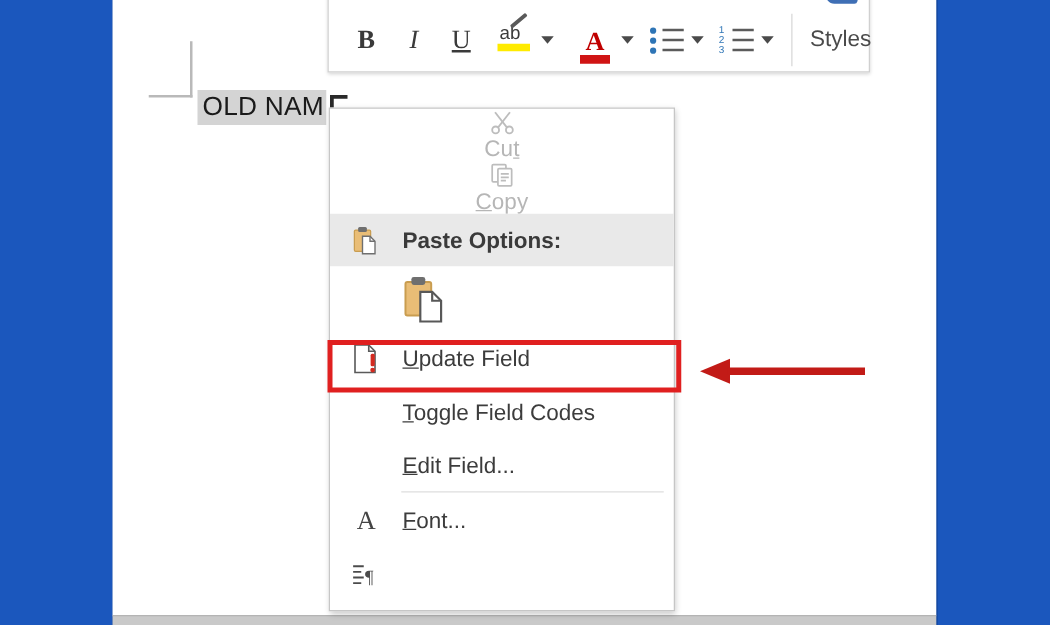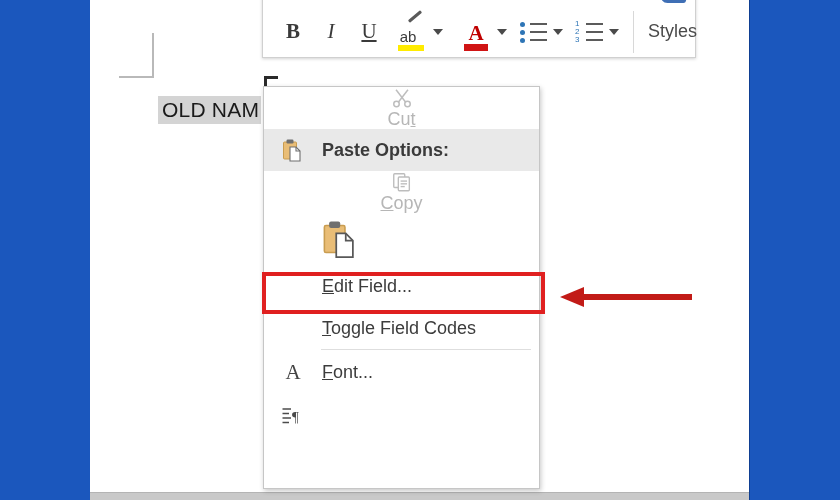--- a/index.html
+++ b/index.html
@@ -62,21 +62,21 @@
   .margin-mark-h {
     position: absolute;
     left: 119px; top: 76px;
     width: 35px; height: 2px;
     background: #b9b9b9;
   }
 
   
   .doc-text {
     position: absolute;
-    left: 158px; top: 96px;
+    left: 158px; top: 72px;
     background: #d4d4d4;
     color: #1a1a1a;
     font-size: 21px;
     line-height: 25px;
     padding: 1px 2px 2px 4px;
     letter-spacing: .2px;
     white-space: nowrap;
     font-family: "Liberation Sans", sans-serif;
   }
   
@@ -125,21 +125,21 @@
     height: 40px;
     color: #3a3a3a;
     font-size: 21px;
     position: relative;
     flex: none;
   }
   .rbtn.bold    { width: 32px; font-weight: bold; font-family: "Liberation Serif", serif; margin-left: 14px;}
   .rbtn.italic  { width: 32px; font-style: italic; font-family: "Liberation Serif", serif; margin-left: 6px;}
   .rbtn.under   { width: 32px; text-decoration: underline; font-family: "Liberation Serif", serif; margin-left: 6px;}
 
-  .rbtn.highlight { width: 36px; margin-left: 8px; flex-direction: column; justify-content: flex-end; padding-bottom: 2px;}
+  .rbtn.highlight { width: 36px; margin-left: 8px; flex-direction: column; padding-bottom: 2px;}
   .rbtn.fontcolor { width: 34px; margin-left: 14px; flex-direction: column; justify-content: flex-end; padding-bottom: 2px;}
 
   .glyph-ab {
     font-size: 15px;
     color: #3b3b3b;
     line-height: 13px;
     position: relative;
     left: -3px;
     font-family: "Liberation Sans", sans-serif;
   }
@@ -366,70 +366,83 @@
             <circle cx="18" cy="18.5" r="3"></circle>
           <line x1="8.2" y1="16.3" x2="18.5" y2="3"></line>
             <line x1="15.8" y1="16.3" x2="5.5" y2="3"></line>
         </svg>
       </div>
       <div class="ctx-label">
         <span class="u1">Cu</span><span class="fk">t</span>
       </div>
     </div>
 
-    <div class="ctx-item highlighted">
-      <div class="ctx-icon">
-        <svg width="24" height="24" viewBox="0 0 24 24">
-          <rect x="2.5" y="4" width="13" height="17" rx="1" fill="#e9bd76" stroke="#c99d50" stroke-width="1"></rect>
-          <rect x="5.5" y="1.5" width="7" height="4" rx="1.2" fill="#6f6f6f"></rect>
-          <path d="M9 9 h6 l4 4 v10 h-10 z" fill="#ffffff" stroke="#6f6f6f" stroke-width="1.1"></path>
-          <path d="M15 9 v4 h4" fill="none" stroke="#6f6f6f" stroke-width="1.1"></path>
-        </svg>
-      </div>
-      <div class="ctx-label">Paste Options:</div>
-    </div>
-
     <div class="ctx-item disabled">
       <div class="ctx-icon">
         <svg width="22" height="22" viewBox="0 0 24 24" fill="none" stroke="#bdbdbd" stroke-width="1.5">
           <rect x="3" y="3" width="12" height="15" rx="1"></rect>
           <rect x="8" y="6.5" width="12" height="15" rx="1" fill="#ffffff"></rect>
           <line x1="10.5" y1="11" x2="17.5" y2="11"></line>
             <line x1="10.5" y1="14" x2="17.5" y2="14"></line>
           <line x1="10.5" y1="17" x2="15" y2="17"></line>
         </svg>
       </div>
       <div class="ctx-label">
         <span class="fk">C</span><span>opy</span>
       </div>
+    </div>
+
+    <div class="ctx-item highlighted">
+      <div class="ctx-icon">
+        <svg width="24" height="24" viewBox="0 0 24 24">
+          <rect x="2.5" y="4" width="13" height="17" rx="1" fill="#e9bd76" stroke="#c99d50" stroke-width="1"></rect>
+          <rect x="5.5" y="1.5" width="7" height="4" rx="1.2" fill="#6f6f6f"></rect>
+          <path d="M9 9 h6 l4 4 v10 h-10 z" fill="#ffffff" stroke="#6f6f6f" stroke-width="1.1"></path>
+          <path d="M15 9 v4 h4" fill="none" stroke="#6f6f6f" stroke-width="1.1"></path>
+        </svg>
+      </div>
+      <div class="ctx-label">Paste Options:</div>
     </div>
 
     <div class="paste-row">
       <div>
         <svg width="38" height="40" viewBox="0 0 24 24">
           <rect x="1.5" y="3.5" width="13" height="17" rx="1" fill="#e9bd76" stroke="#c99d50" stroke-width="1"></rect>
           <rect x="4.5" y="1" width="7" height="4" rx="1.2" fill="#6f6f6f"></rect>
           <path d="M9 8.5 h6 l4.5 4.5 v10.5 h-10.5 z" fill="#ffffff" stroke="#585858" stroke-width="1.1"></path>
           <path d="M15 8.5 v4.5 h4.5" fill="none" stroke="#585858" stroke-width="1.1"></path>
         </svg>
       </div>
     </div>
 
+    <div class="ctx-item" style="height:44px;">
+      <div class="ctx-icon">
+        <svg width="24" height="26" viewBox="0 0 24 26">
+          <path d="M3 2 h11 l5 5 v17 h-16 z" fill="#ffffff" stroke="#5a5a5a" stroke-width="1.3"></path>
+          <path d="M14 2 v5 h5" fill="none" stroke="#5a5a5a" stroke-width="1.3"></path>
+          <rect x="15.5" y="9" width="3.3" height="10" rx="1.2" fill="#d42a20"></rect>
+          <circle cx="17.1" cy="22" r="1.9" fill="#d42a20"></circle>
+        </svg>
+      </div>
+      <div class="ctx-label">
+        <span class="fk">U</span><span>pdate Field</span>
+      </div>
+    </div>
 
     <div class="ctx-item">
       <div class="ctx-icon"></div>
       <div class="ctx-label">
-        <span class="fk">E</span><span>dit Field...</span>
+        <span class="fk">T</span><span>oggle Field Codes</span>
       </div>
     </div>
 
     <div class="ctx-item">
       <div class="ctx-icon"></div>
       <div class="ctx-label">
-        <span class="fk">T</span><span>oggle Field Codes</span>
+        <span class="fk">E</span><span>dit Field...</span>
       </div>
     </div>
 
     <div class="ctx-sep"></div>
 
     <div class="ctx-item" style="height:44px;">
       <div class="ctx-icon">
         <span style="font-size:21px;color:#444;font-family:'Liberation Serif',serif;">A</span>
       </div>
       <div class="ctx-label">

